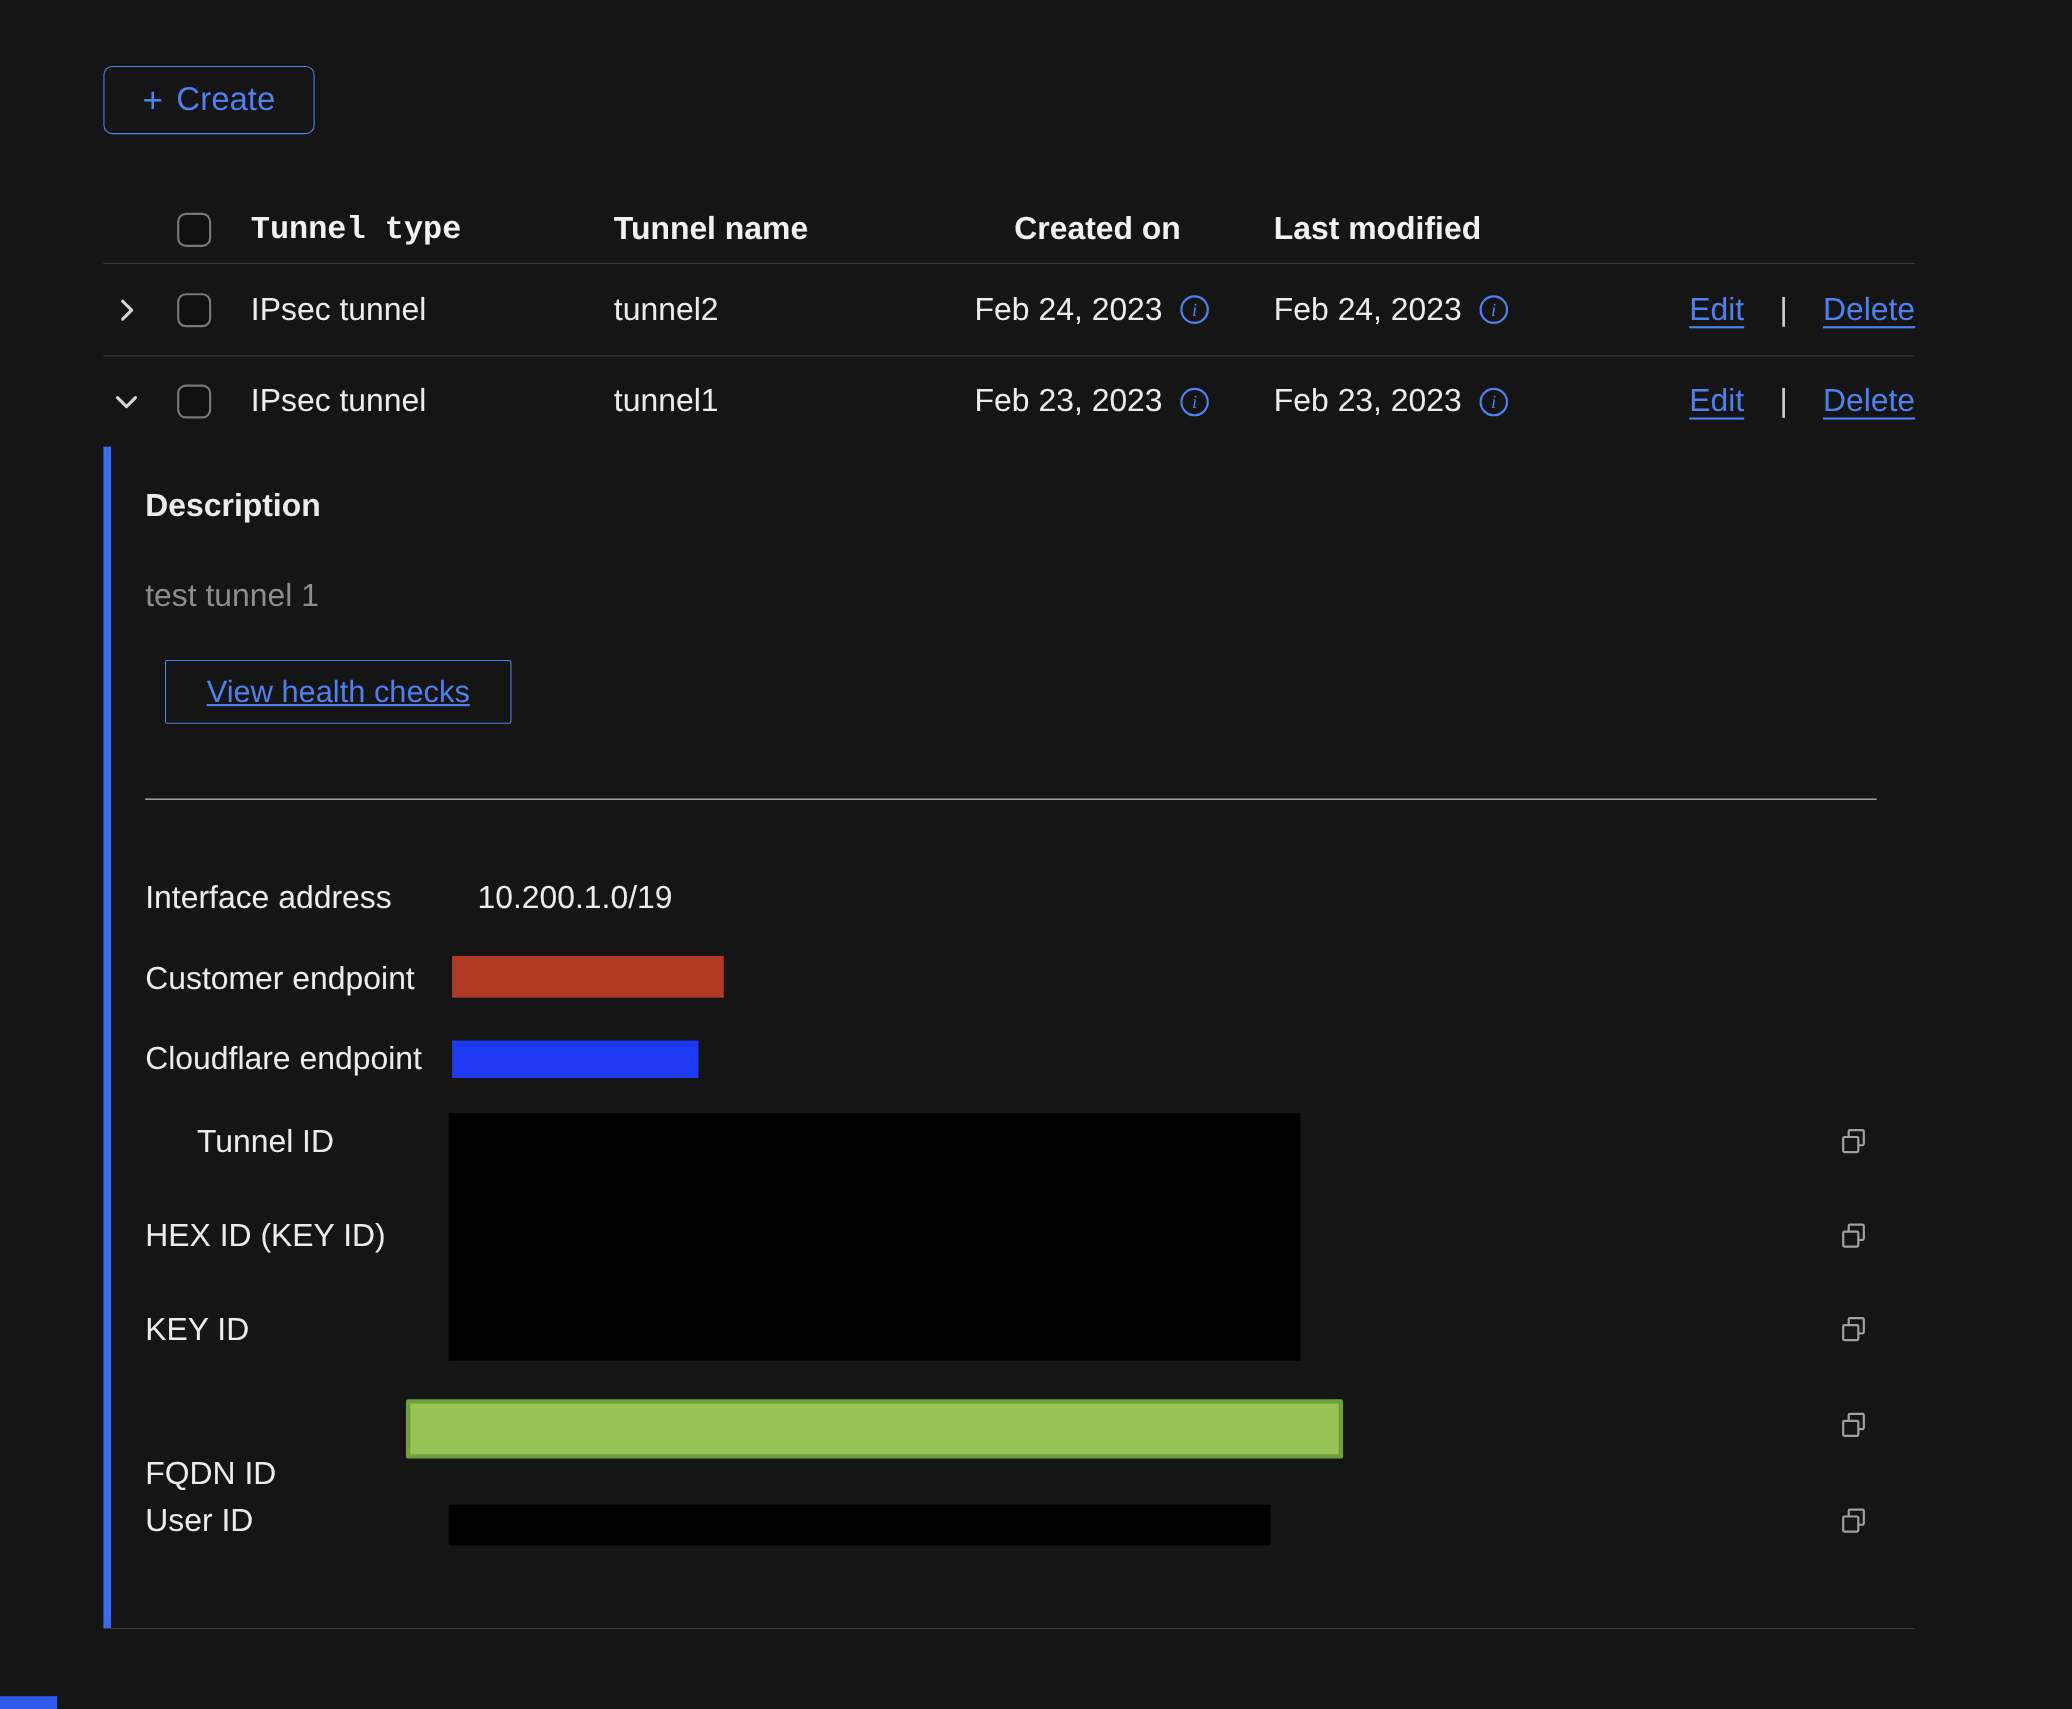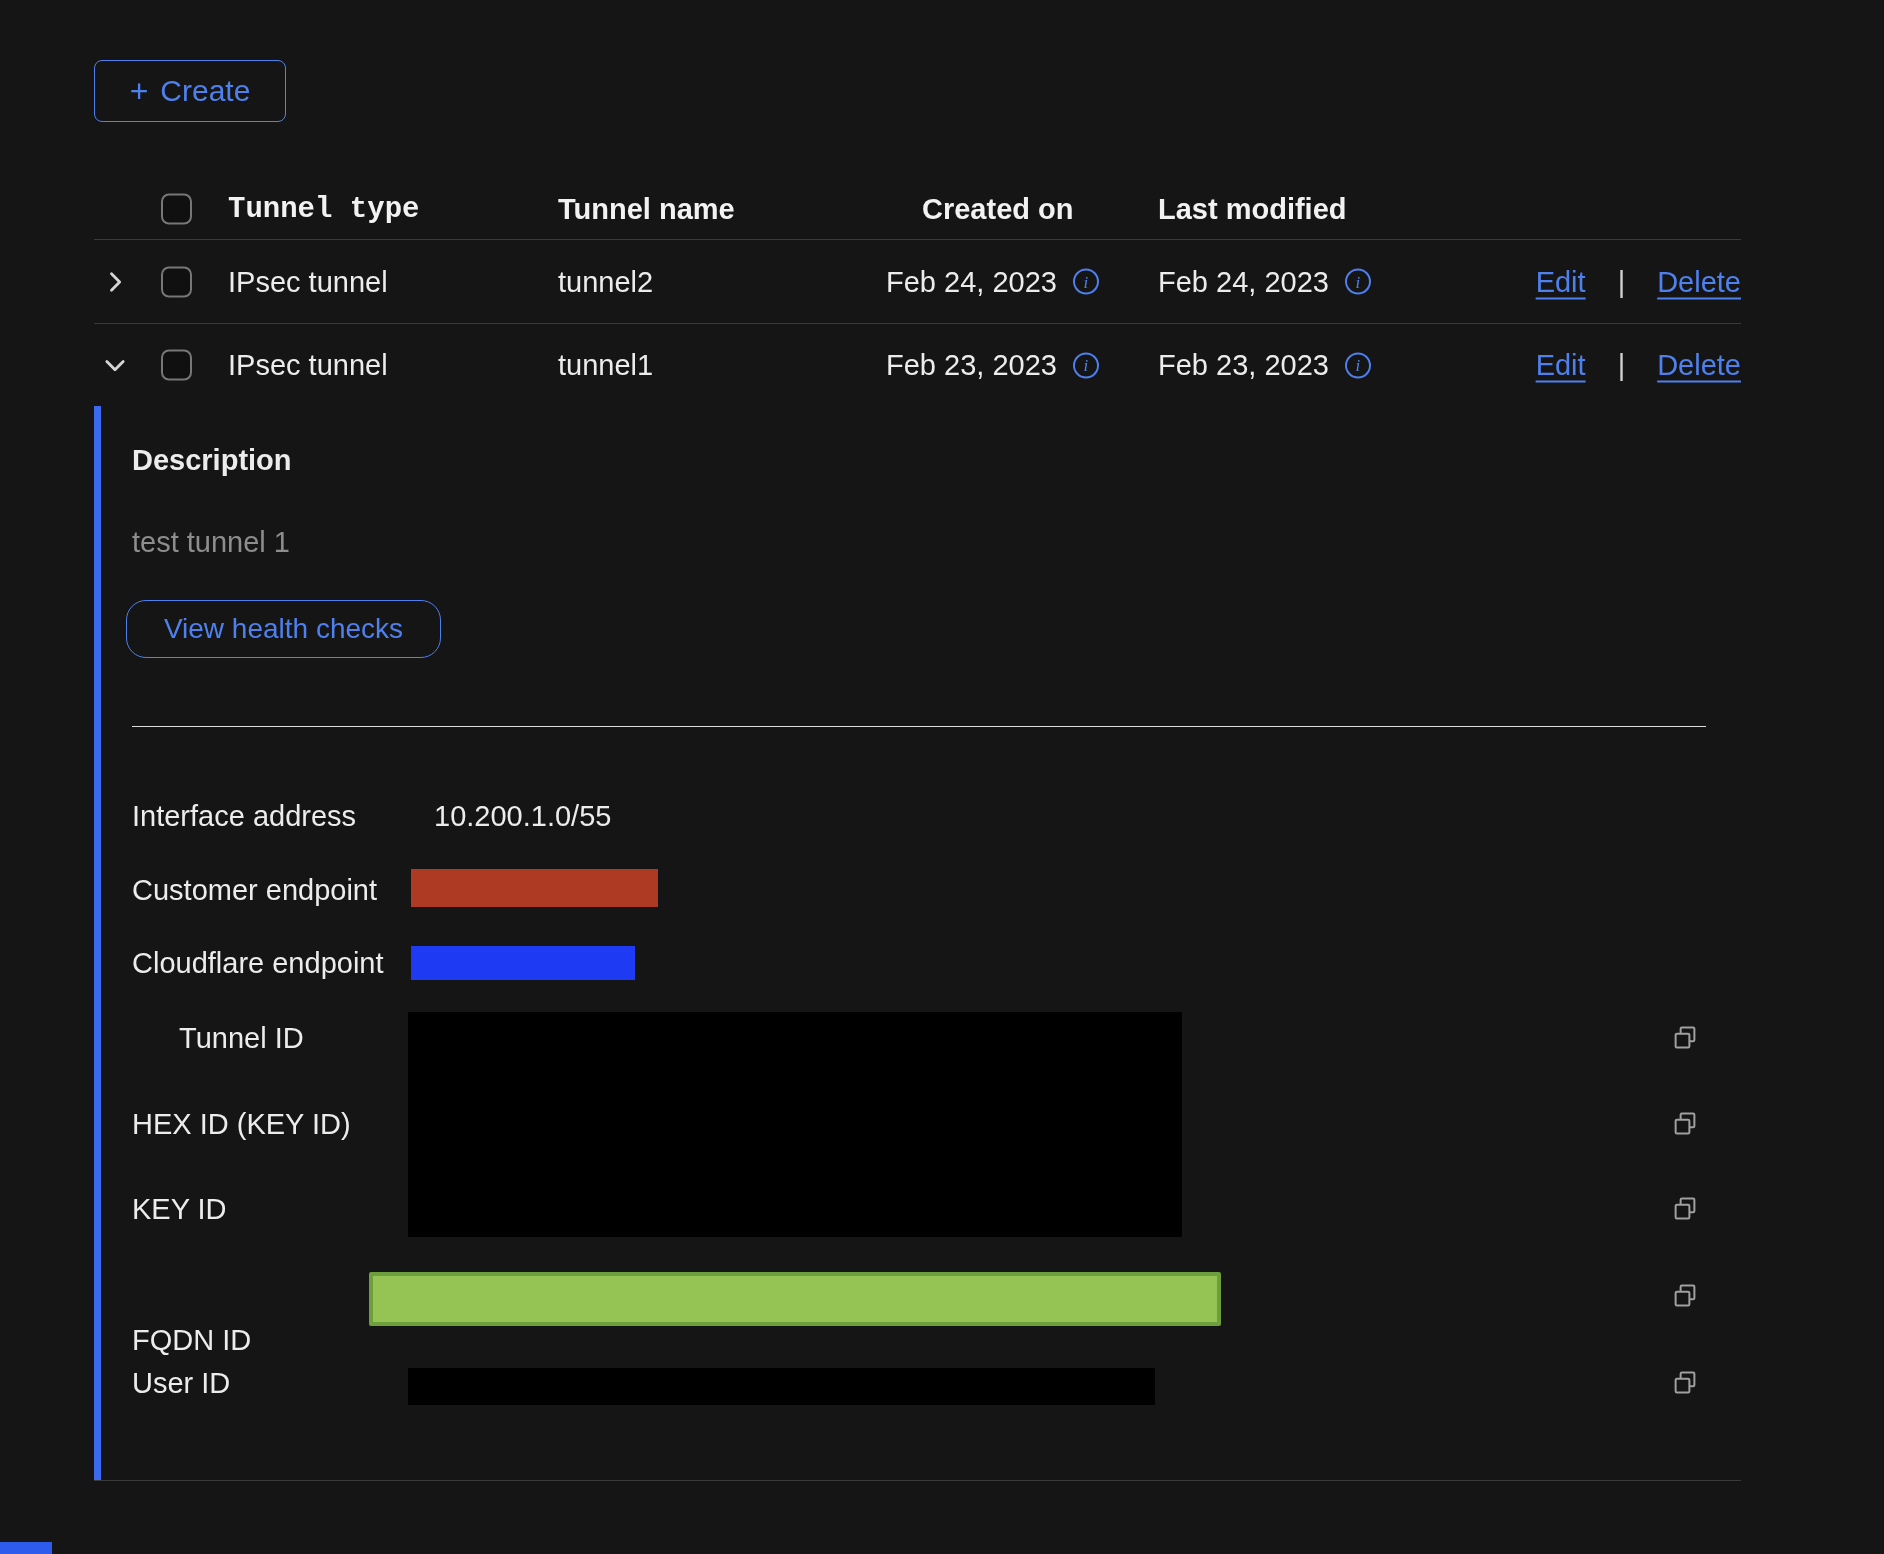--- a/index.html
+++ b/index.html
@@ -52,23 +52,23 @@
   .actions{position:absolute;right:0;top:50%;transform:translateY(-50%);display:flex;align-items:center;gap:32px;font-size:29px;}
   .link{color:var(--accent);text-decoration:underline;text-underline-offset:6px;cursor:pointer;white-space:nowrap;}
   .sep{color:#d0d0d0;}
 
   
   .panel{position:absolute;left:94px;top:406px;width:1647px;height:1075px;border-bottom:1px solid var(--border);}
   .panel-bar{position:absolute;left:0;top:0;width:7px;height:100%;background:var(--panel-bar);}
   .desc-label{position:absolute;left:38px;top:38px;font-size:29px;font-weight:700;color:var(--text);}
   .desc-value{position:absolute;left:38px;top:120px;font-size:29px;color:var(--muted-text);}
   .health-btn{
-    position:absolute;left:32px;top:194px;width:315px;height:58px;
-    background:transparent;border:1px solid var(--accent);border-radius:20px;
-    color:var(--accent);font-size:28px;font-family:inherit;cursor:pointer;
+    position:absolute;left:56px;top:194px;width:315px;height:58px;
+    background:transparent;border:1px solid var(--accent);border-radius:2px;
+    color:var(--accent);font-size:28px;font-family:inherit;cursor:pointer;text-decoration:underline;
   }
   .divider{position:absolute;left:38px;top:320px;width:1574px;height:1px;background:var(--divider);}
 
   .flabel{position:absolute;left:38px;font-size:29px;color:var(--text);white-space:nowrap;line-height:36px;}
   .fvalue{position:absolute;font-size:29px;color:var(--text);white-space:nowrap;line-height:36px;}
   .redact{position:absolute;}
   .r-red{left:317px;top:463px;width:247px;height:38px;background:var(--redaction-red);}
   .r-blue{left:317px;top:540px;width:224px;height:34px;background:var(--redaction-blue);}
   .r-big-black{left:314px;top:606px;width:774px;height:225px;background:var(--redaction-black);}
   .r-green{left:275px;top:866px;width:852px;height:54px;background:var(--redaction-green-fill);border:4px solid var(--redaction-green-border);border-radius:2px;}
@@ -154,21 +154,21 @@
 
   <section class="panel">
     <div class="panel-bar"></div>
 
     <h3 class="desc-label">Description</h3>
     <p class="desc-value">test tunnel 1</p>
     <button class="health-btn">View health checks</button>
     <div class="divider"></div>
 
     <span class="flabel" style="top:392px;">Interface address</span>
-    <span class="fvalue" style="left:340px;top:392px;">10.200.1.0/55</span>
+    <span class="fvalue" style="left:340px;top:392px;">10.200.1.0/19</span>
 
     <span class="flabel" style="top:466px;">Customer endpoint</span>
     <div class="redact r-red"></div>
 
     <span class="flabel" style="top:539px;">Cloudflare endpoint</span>
     <div class="redact r-blue"></div>
 
     <span class="flabel" style="top:614px;margin-left:47px;">Tunnel ID</span>
     <span class="flabel" style="top:700px;">HEX ID (KEY ID)</span>
     <span class="flabel" style="top:785px;">KEY ID</span>

